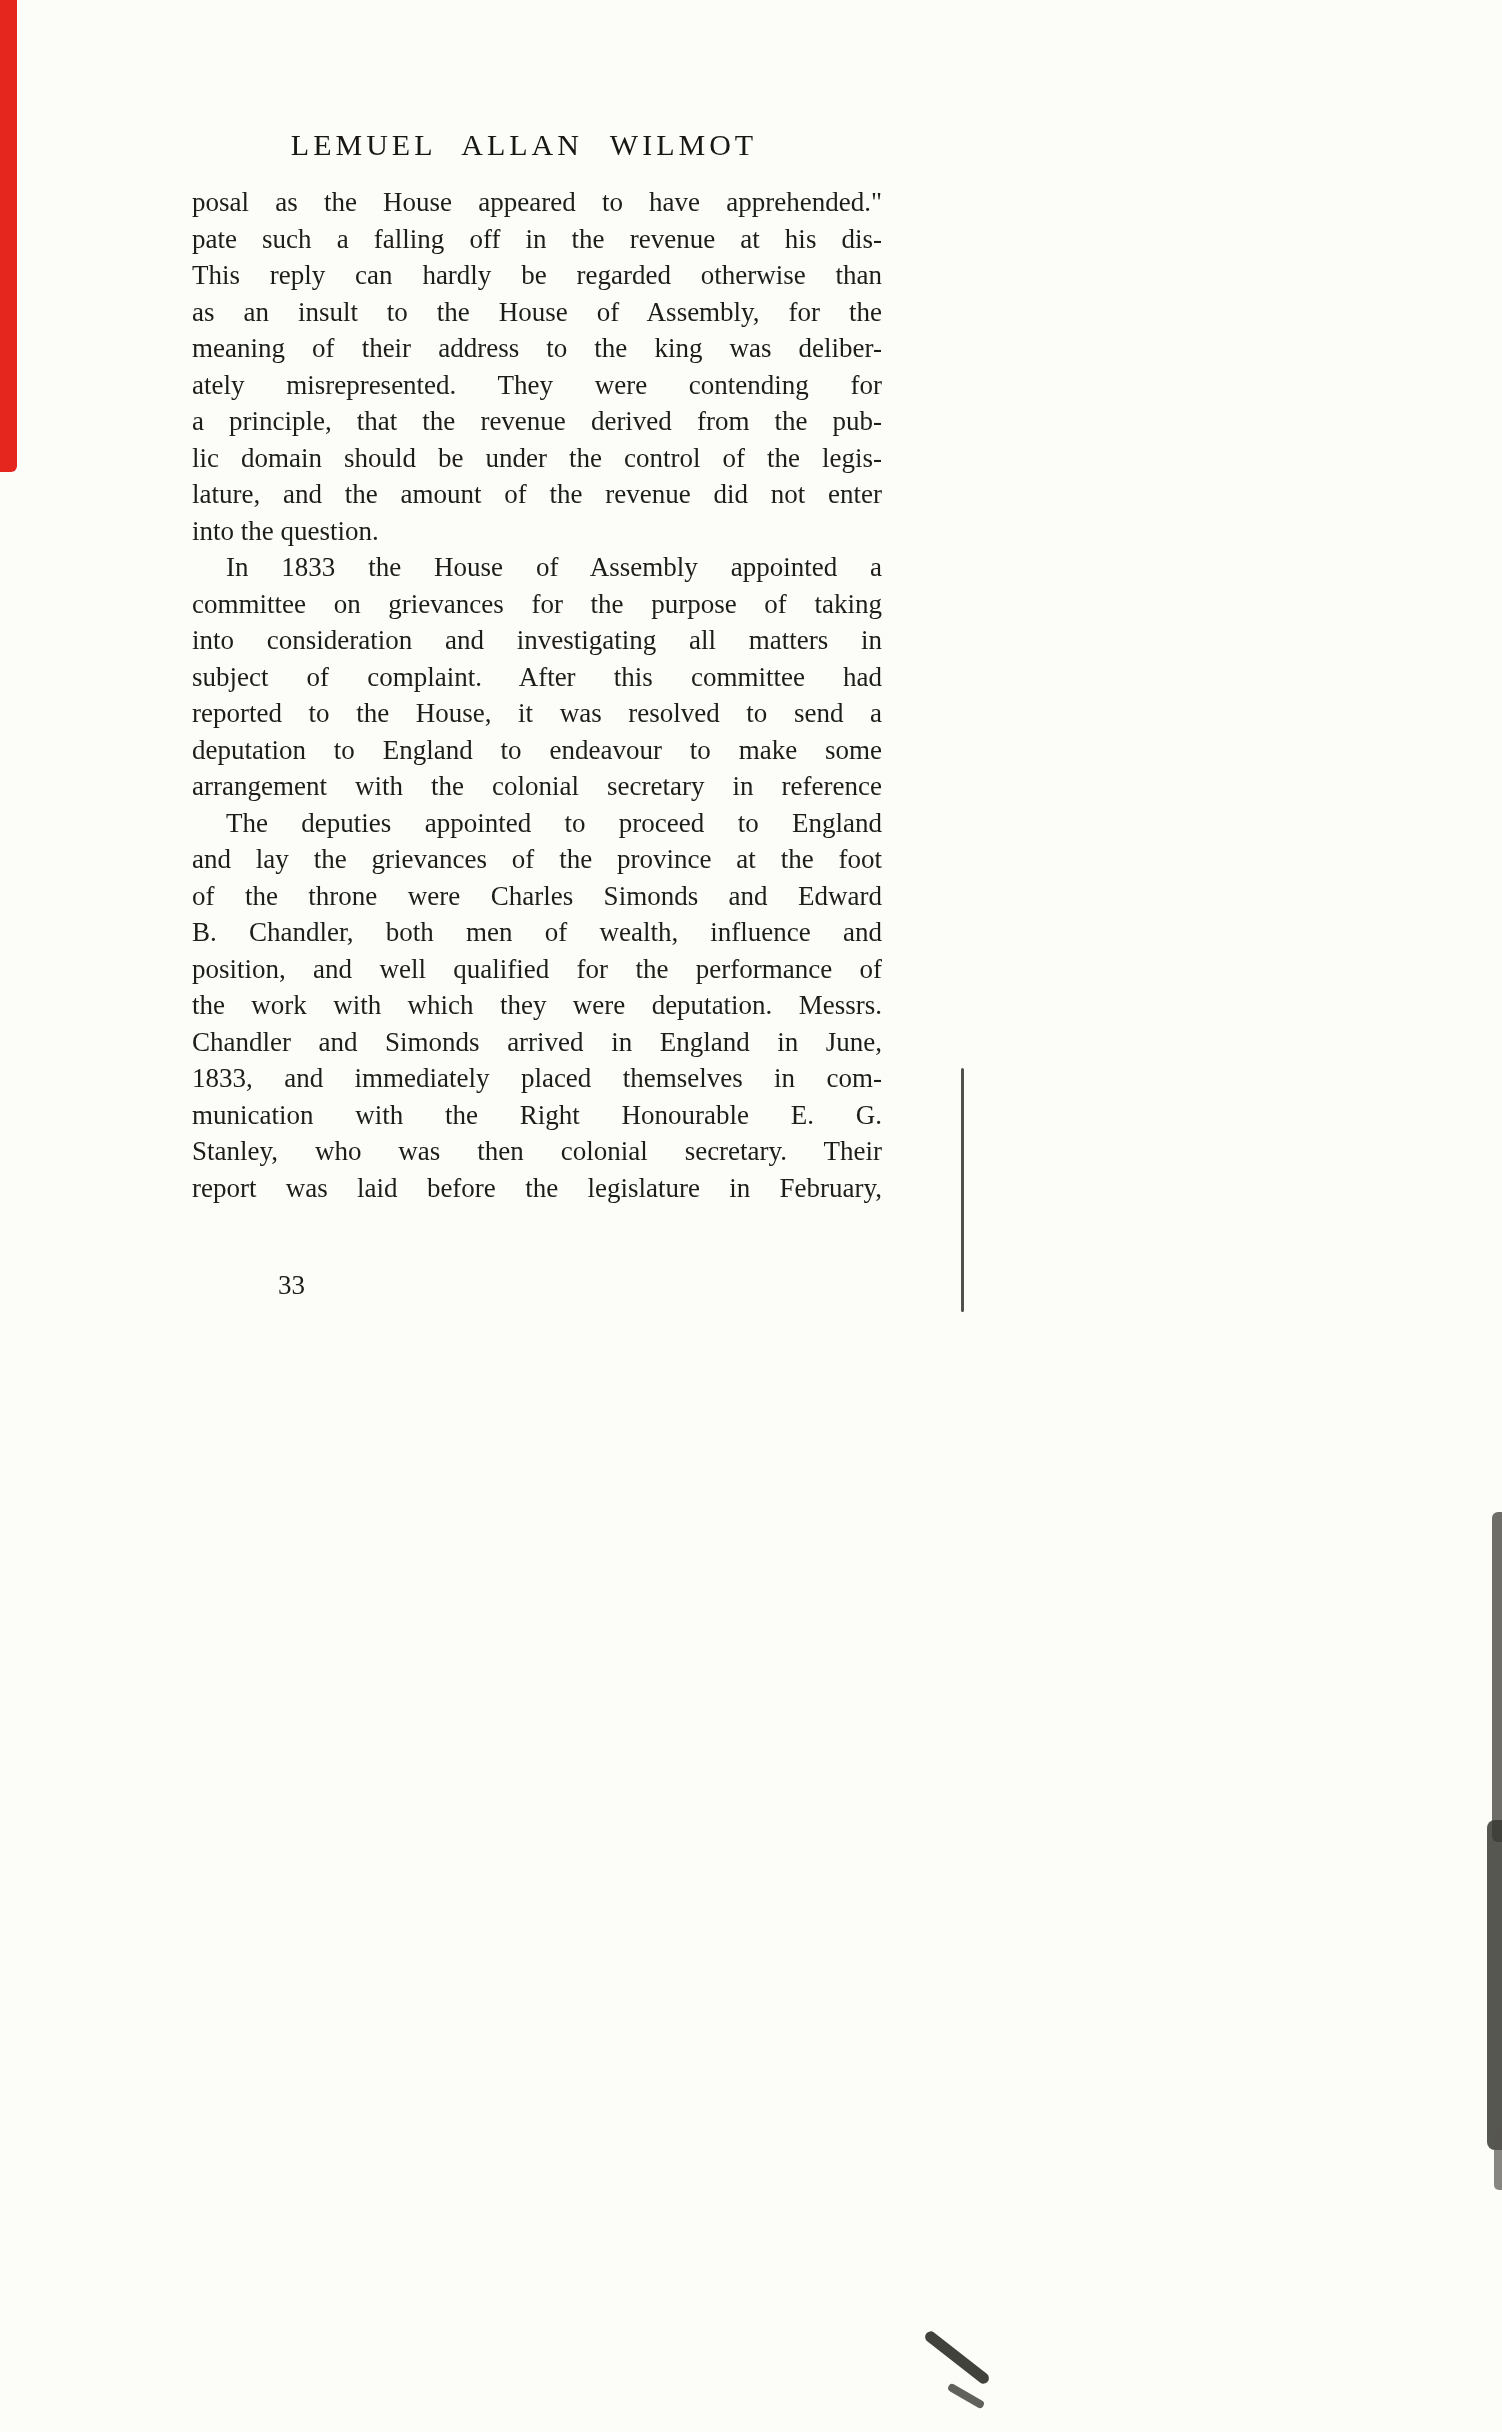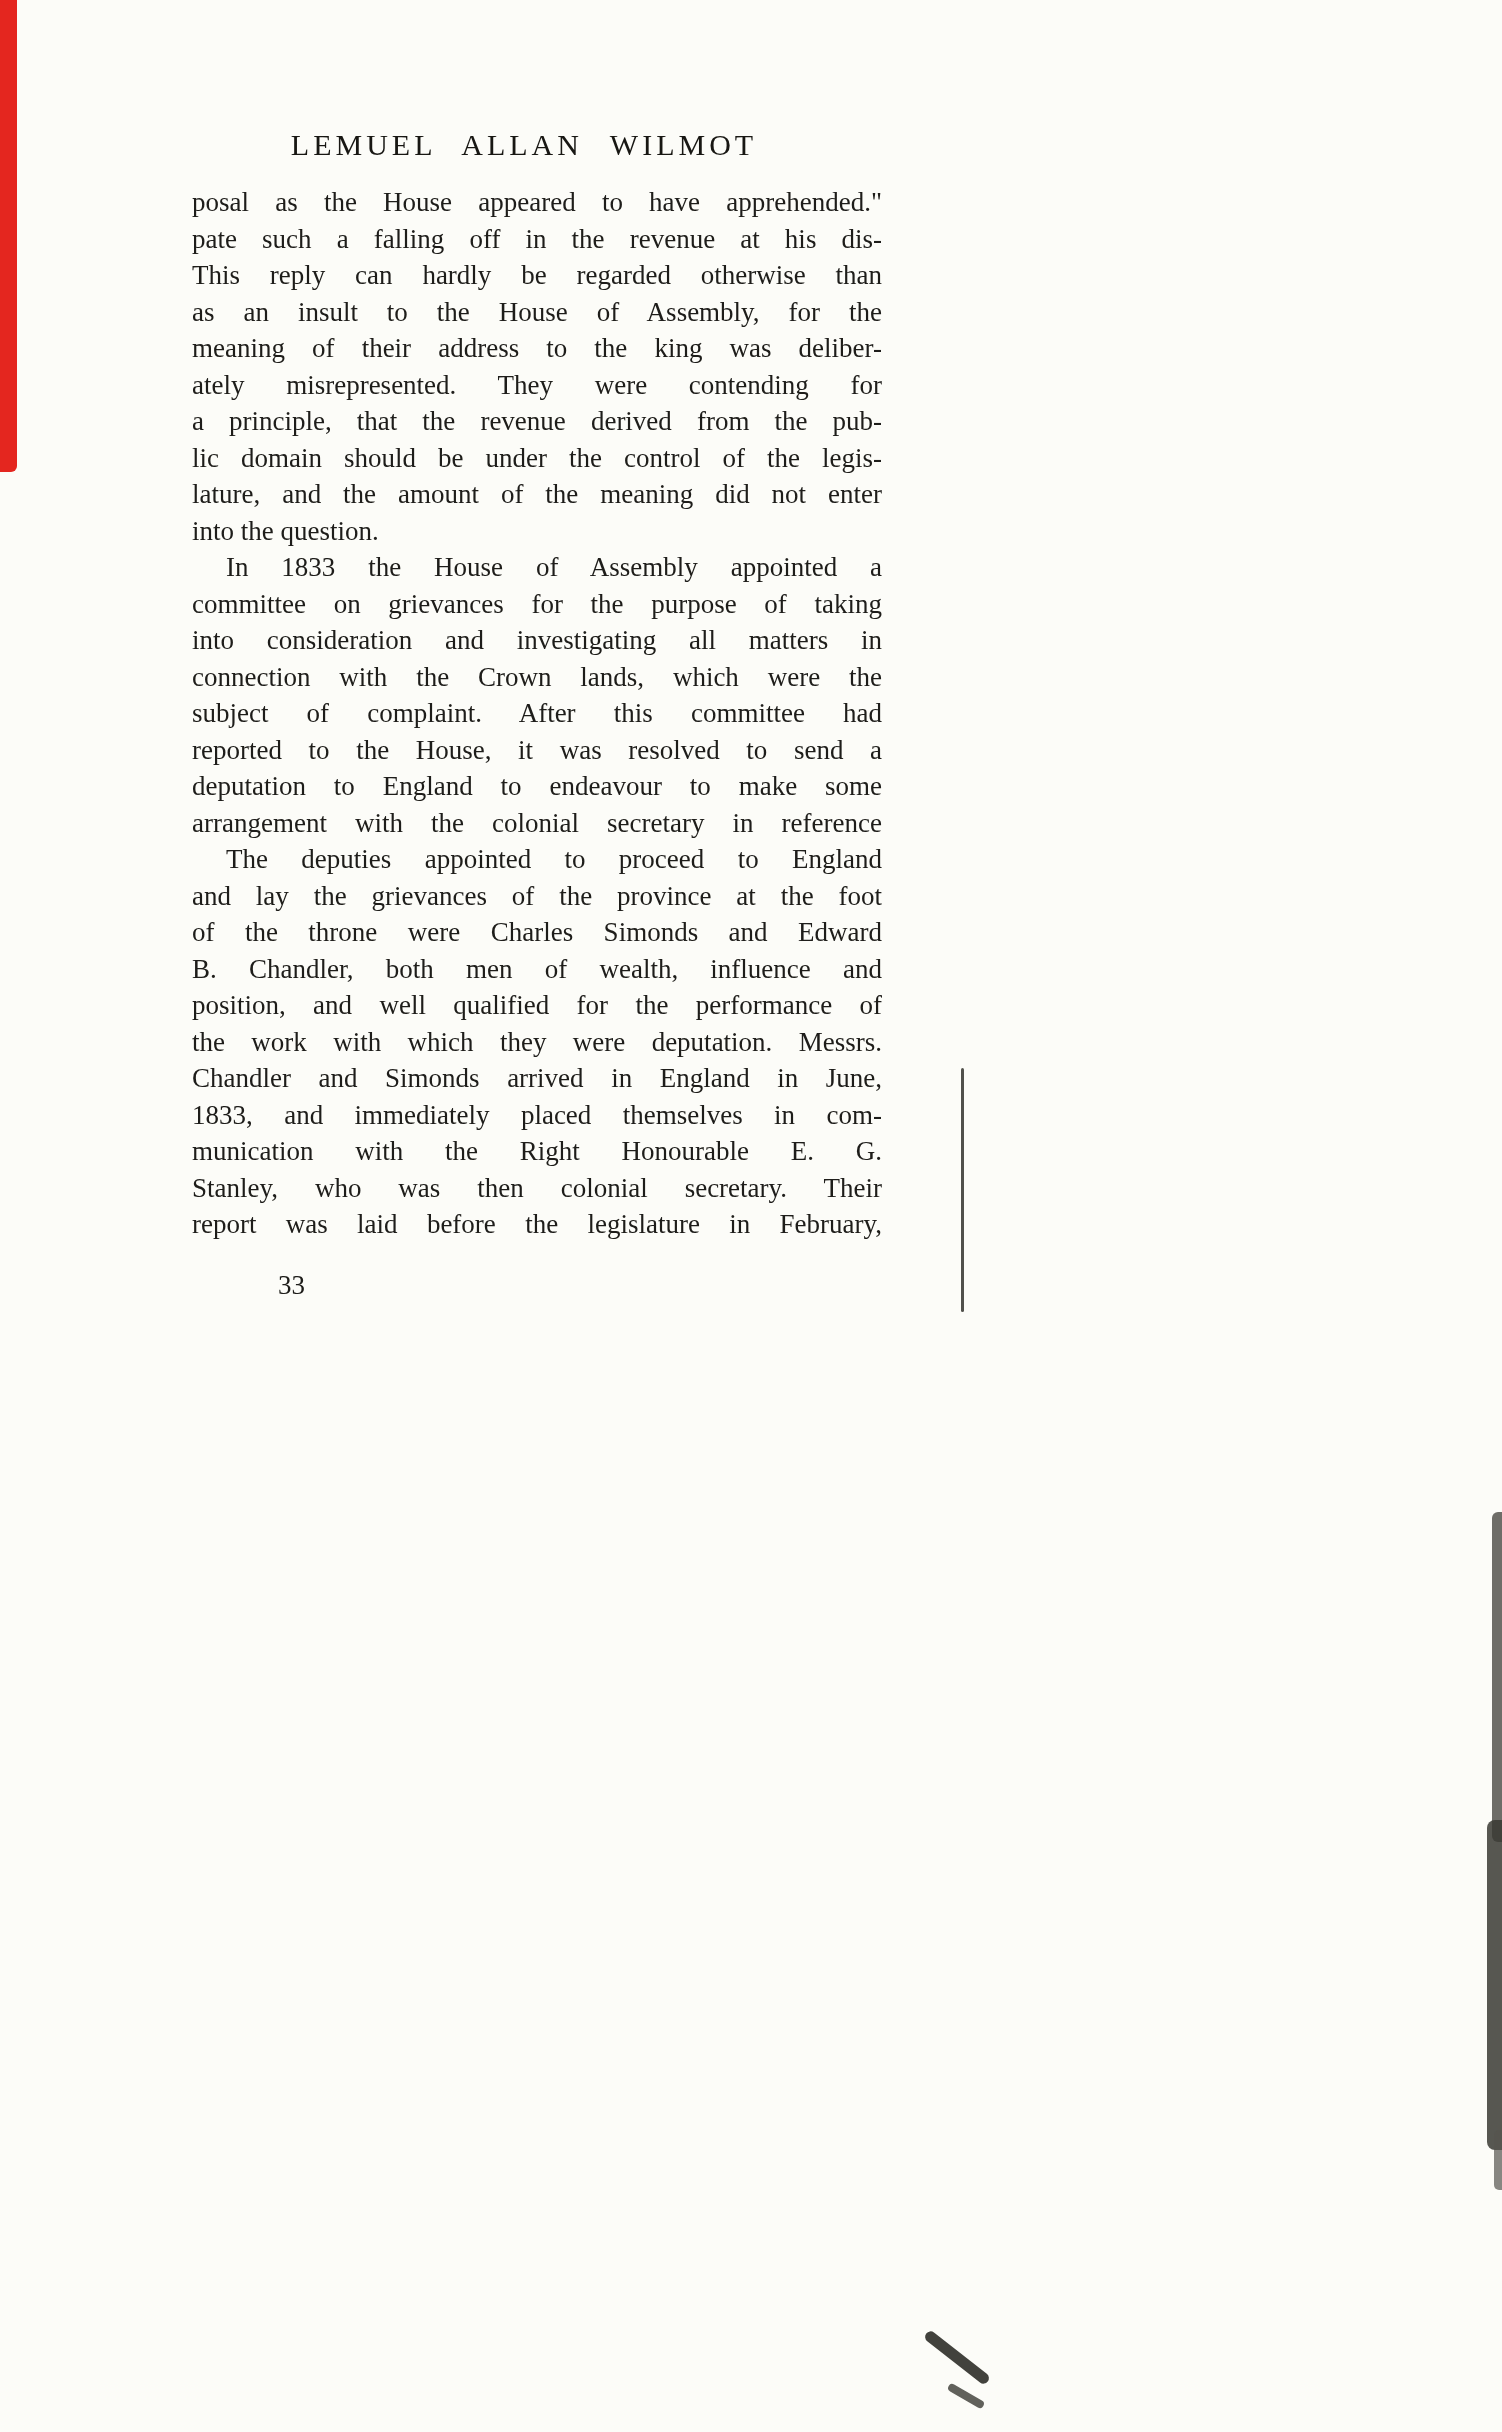--- a/index.html
+++ b/index.html
@@ -148,28 +148,27 @@
   <div class="text-block" id="paragraphs">
       <div class="paragraph">
         <div class="line">posal as the House appeared to have apprehended."</div>
         <div class="line first">pate such a falling off in the revenue at his dis-</div>
         <div class="line">This reply can hardly be regarded otherwise than</div>
         <div class="line">as an insult to the House of Assembly, for the</div>
         <div class="line">meaning of their address to the king was deliber-</div>
         <div class="line">ately misrepresented. They were contending for</div>
         <div class="line">a principle, that the revenue derived from the pub-</div>
         <div class="line">lic domain should be under the control of the legis-</div>
-        <div class="line">lature, and the amount of the meaning did not enter</div>
+        <div class="line">lature, and the amount of the revenue did not enter</div>
         <div class="line no-justify">into the question.</div>
       </div>
       <div class="paragraph indent">
         <div class="line first">In 1833 the House of Assembly appointed a</div>
         <div class="line">committee on grievances for the purpose of taking</div>
         <div class="line">into consideration and investigating all matters in</div>
-        <div class="line">connection with the Crown lands, which were the</div>
         <div class="line">subject of complaint. After this committee had</div>
         <div class="line">reported to the House, it was resolved to send a</div>
         <div class="line">deputation to England to endeavour to make some</div>
         <div class="line">arrangement with the colonial secretary in reference</div>
       </div>
       <div class="paragraph indent">
         <div class="line first">The deputies appointed to proceed to England</div>
         <div class="line">and lay the grievances of the province at the foot</div>
         <div class="line">of the throne were Charles Simonds and Edward</div>
         <div class="line">B. Chandler, both men of wealth, influence and</div>

